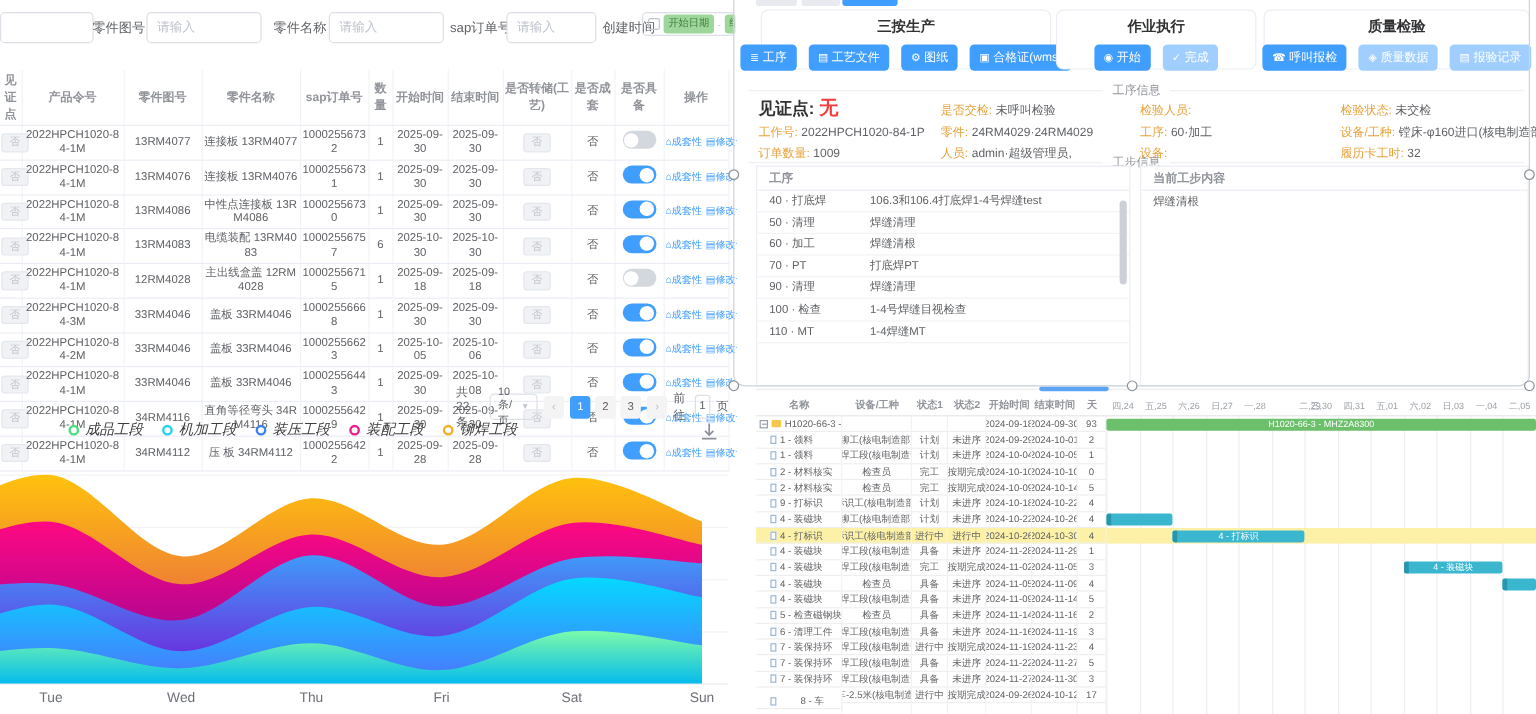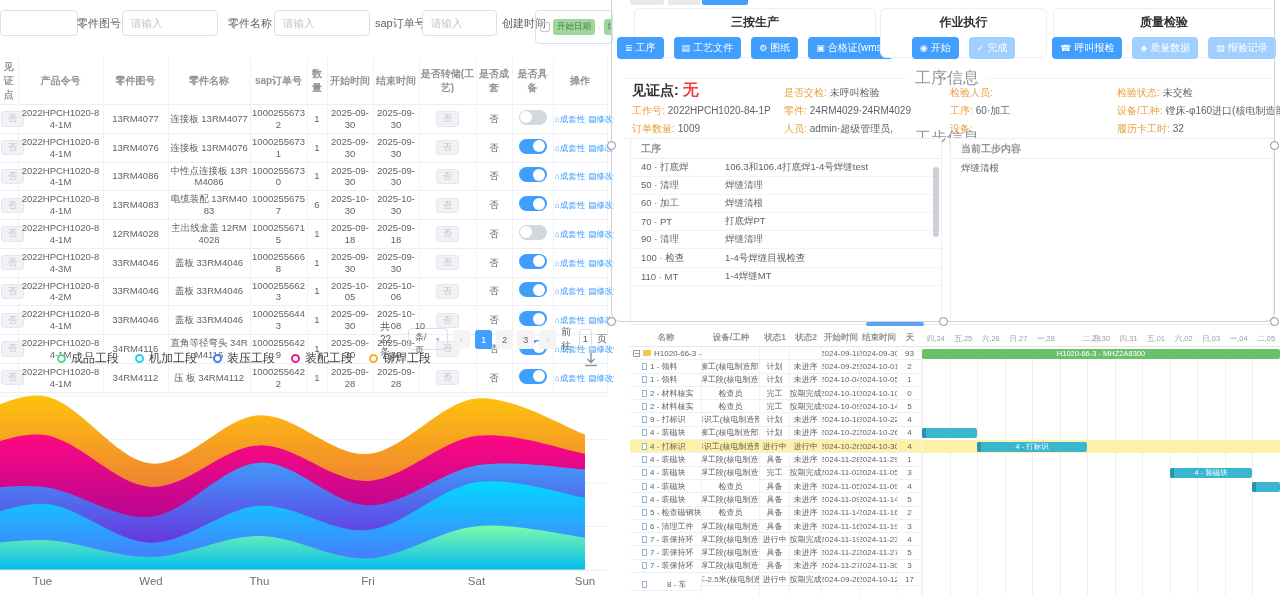--- a/index.html
+++ b/index.html
@@ -4,21 +4,21 @@
 <style>
   * { box-sizing: border-box; margin:0; padding:0; }
   html,body { width:1280px; height:595px; overflow:hidden; background:#fff;
     font-family:"Liberation Sans","DejaVu Sans",sans-serif; position:relative; }
   
   .lp { position:absolute; left:0; top:0; width:607px; height:595px; background:#fff; }
   .inp { position:absolute; height:26px; border:1px solid #dcdfe6; border-radius:4px;
     background:#fff; font-size:10.5px; color:#606266; padding:0 8px; line-height:24px; }
   .inp .ph { color:#bfc4cc; }
   .flabel { position:absolute; top:16px; font-size:11px; color:#606266; white-space:nowrap; }
-  .datectl { position:absolute; top:10px; height:34px; border:1px solid #dcdfe6; border-radius:4px;
+  .datectl { position:absolute; top:10px; height:20px; border:1px solid #dcdfe6; border-radius:4px;
     display:flex; align-items:center; gap:3px; padding:0 4px; overflow:hidden; }
   .datepill { background:#9fd69b; color:#3f7f3c; font-size:8.5px; padding:2px 4px; border-radius:3px; white-space:nowrap; }
   .cal-ic { width:10px; height:10px; border:1px solid #c0c4cc; border-radius:2px; flex:0 0 auto; }
   table.ltab { position:absolute; left:0; top:58px; width:607px; border-collapse:collapse; table-layout:fixed; }
   .ltab th { font-size:10px; color:#909399; font-weight:bold; height:24px; background:#fff;
     border-bottom:1px solid #ebeef5; border-right:1px solid #f2f3f7; padding:2px 1px; }
   .ltab td { font-size:9.5px; color:#606266; text-align:center; border-bottom:1px solid #ebeef5;
     border-right:1px solid #f2f3f7; padding:2px 1px; height:22px; line-height:1.25; word-break:break-all; }
   .badge-gray { display:inline-block; background:#f0f2f5; border:1px solid #e4e7ed; color:#bfc4cc;
     font-size:9px; padding:1px 6px; border-radius:3px; }
@@ -30,38 +30,38 @@
   .pager { position:absolute; top:328px; left:380px; height:22px; display:flex; align-items:center;
     gap:5px; font-size:10px; color:#606266; }
   .pgbox { min-width:17px; height:19px; border-radius:3px; background:#f4f4f5; color:#606266;
     display:flex; align-items:center; justify-content:center; font-size:9.5px; cursor:pointer; padding:0 3px; }
   .pgbox.active { background:#409eff; color:#fff; }
   .pgarrow { color:#c0c4cc; }
   .sizer { height:22px; border:1px solid #dcdfe6; border-radius:4px; display:flex; align-items:center;
     gap:4px; padding:0 6px; font-size:9px; color:#606266; cursor:pointer; }
   .goto-inp { width:20px; height:20px; border:1px solid #dcdfe6; border-radius:3px; text-align:center;
     font-size:9.5px; color:#606266; line-height:18px; }
-  .legend { position:absolute; left:57px; top:350px; display:flex; gap:16px; align-items:center; }
+  .legend { position:absolute; left:57px; top:350px; display:flex; gap:16px; align-items:center;font-style:italic; }
   .leg-item { display:flex; align-items:center; gap:5px; cursor:pointer; }
   .leg-ring { width:9px; height:9px; border-radius:50%; background:#fff; }
   .leg-txt { font-size:12px; color:#3c3c3c; }
   
   .rp { position:absolute; left:614px; top:0; width:666px; height:595px; background:#fff; }
   .tabstrip-seg { position:absolute; top:0; height:5px; border-radius:0 0 2px 2px; }
   .card { position:absolute; top:8px; height:50px; border:1px solid #ebeef5; border-radius:6px; background:#fff; }
   .card-title { text-align:center; font-size:12px; color:#303133; font-weight:bold; margin-top:5px; }
   .card-btns { display:flex; justify-content:center; gap:10px; margin-top:6px; }
   .btn { height:22px; border:none; border-radius:4px; background:#409eff; color:#fff; font-size:10px;
     padding:0 8px; display:flex; align-items:center; gap:3px; cursor:pointer; white-space:nowrap;
     font-family:inherit; }
   .btn.disabled { background:#a0cfff; cursor:default; }
   .btn .ic { font-size:9px; }
   .divider { position:absolute; left:10px; right:10px; display:flex; align-items:center; gap:8px; }
   .divider::before,.divider::after { content:""; flex:1; height:1px; background:#f0f0f0; }
-  .divider span { font-size:16px; color:#909399; white-space:nowrap; }
+  .divider span { font-size:10px; color:#909399; white-space:nowrap; }
   .witness { position:absolute; left:18px; top:80px; font-size:14px; font-weight:bold; color:#303133; }
   .witness b { color:#f23c3c; font-size:16px; margin-left:4px; }
   .info-col { position:absolute; font-size:10px; white-space:nowrap; }
   .info-row { height:18px; line-height:18px; }
   .info-row .lab { color:#e6a23c; } .info-row .val { color:#606266; margin-left:3px; }
   .steps-tbl { position:absolute; top:138px; border:1px solid #ebeef5; background:#fff; }
   .steps-hd { display:flex; border-bottom:1px solid #ebeef5; height:20px; align-items:center; }
   .steps-hd div { font-size:10px; color:#909399; font-weight:bold; padding:0 10px; }
   .step-row { display:flex; border-bottom:1px solid #f2f3f7; height:18.1px; align-items:center; }
   .step-row div { font-size:9.5px; color:#606266; padding:0 10px; white-space:nowrap; overflow:hidden; }

